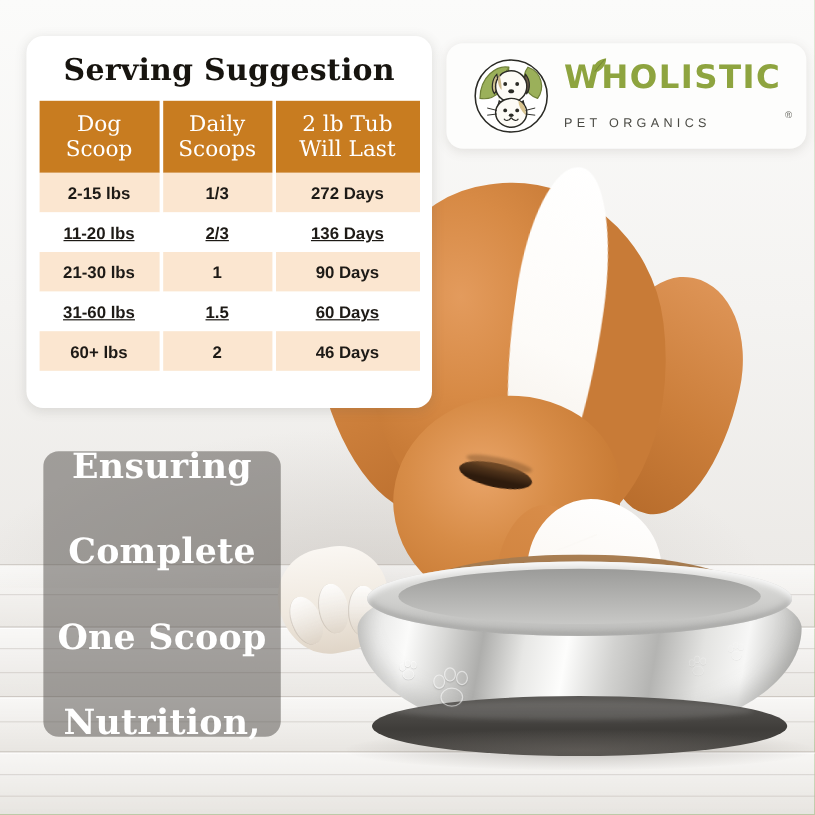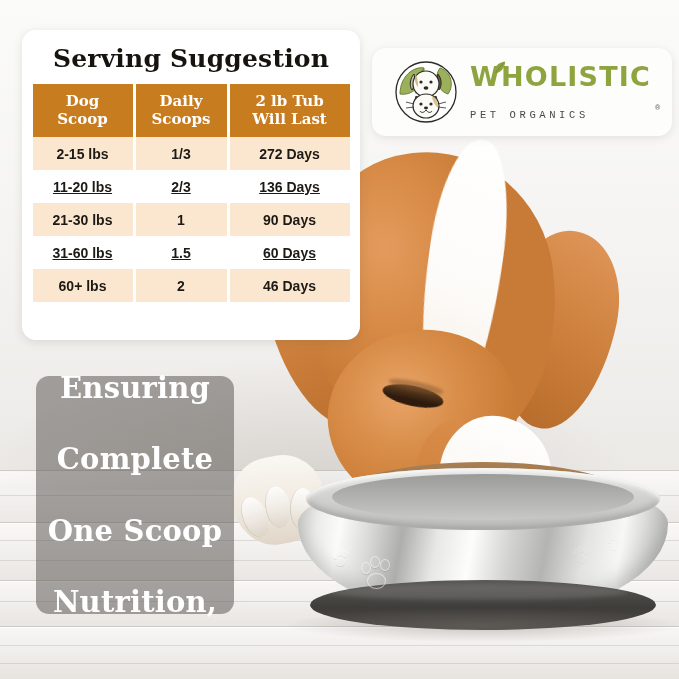--- a/index.html
+++ b/index.html
@@ -271,22 +271,22 @@
     width: 304px;
     margin: 11px auto 0 auto;
     border-collapse: separate;
     border-spacing: 3px 0;
     table-layout: fixed;
   }
   table.serving th {
     background: #c87c20;
     color: #ffffff;
     font-family: "DejaVu Serif", "Liberation Serif", serif;
-    font-weight: bold;
-    font-size: 15px;
+    font-weight: normal;
+    font-size: 18px;
     line-height: 1.18;
     padding: 9px 2px;
     text-align: center;
     vertical-align: middle;
   }
   table.serving td {
     text-align: center;
     font-size: 14px;
     font-weight: bold;
     color: #1d1a16;
@@ -295,21 +295,21 @@
   }
   table.serving tr.odd td { background: #fbe6d0; }
   table.serving tr.even td { background: #ffffff; text-decoration: underline; }
   col.c1 { width: 100px; }
   col.c2 { width: 91px; }
   col.c3 { width: 120px; }
 
   
   .card-logo {
     position: absolute;
-    left: 372px; top: 48px;
+    left: 372px; top: 36px;
     width: 300px; height: 88px;
     background: #fdfdfc;
     border-radius: 14px;
     box-shadow: 0 2px 9px rgba(90,85,80,0.13);
     display: flex;
     align-items: center;
     padding-left: 22px;
     box-sizing: border-box;
   }
   .logo-badge { width: 64px; height: 64px; flex: 0 0 64px; }
@@ -322,21 +322,21 @@
     color: #8ea43f;
     line-height: 1;
     position: relative;
   }
   .logo-leaf-accent {
     position: absolute;
     left: 22px; top: -10px;
     width: 15px; height: 16px;
   }
   .logo-sub {
-    font-family: Liberation Mono, monospace;
+    font-family: Liberation Sans, sans-serif;
     font-size: 10.5px;
     letter-spacing: 3.6px;
     color: #4a4a44;
     margin-top: 19px;
     position: relative;
   }
   .logo-reg {
     position: absolute;
     right: -9px; top: -6px;
     font-size: 8px;

